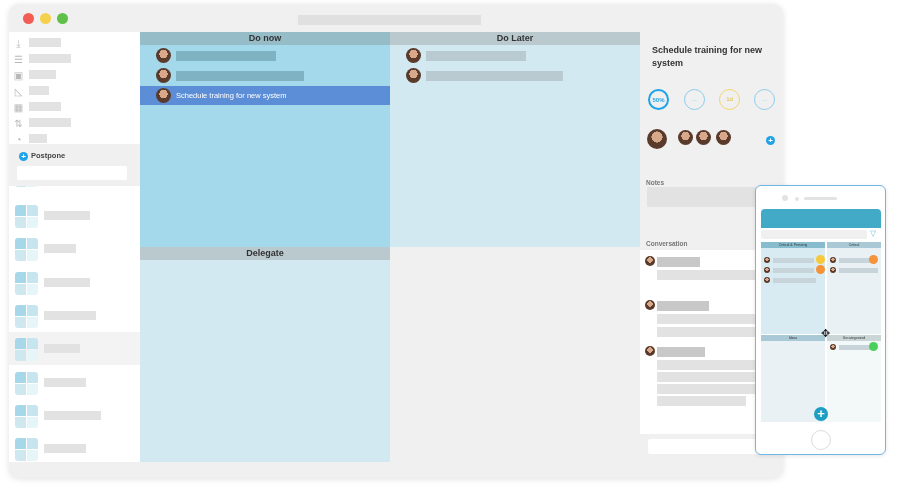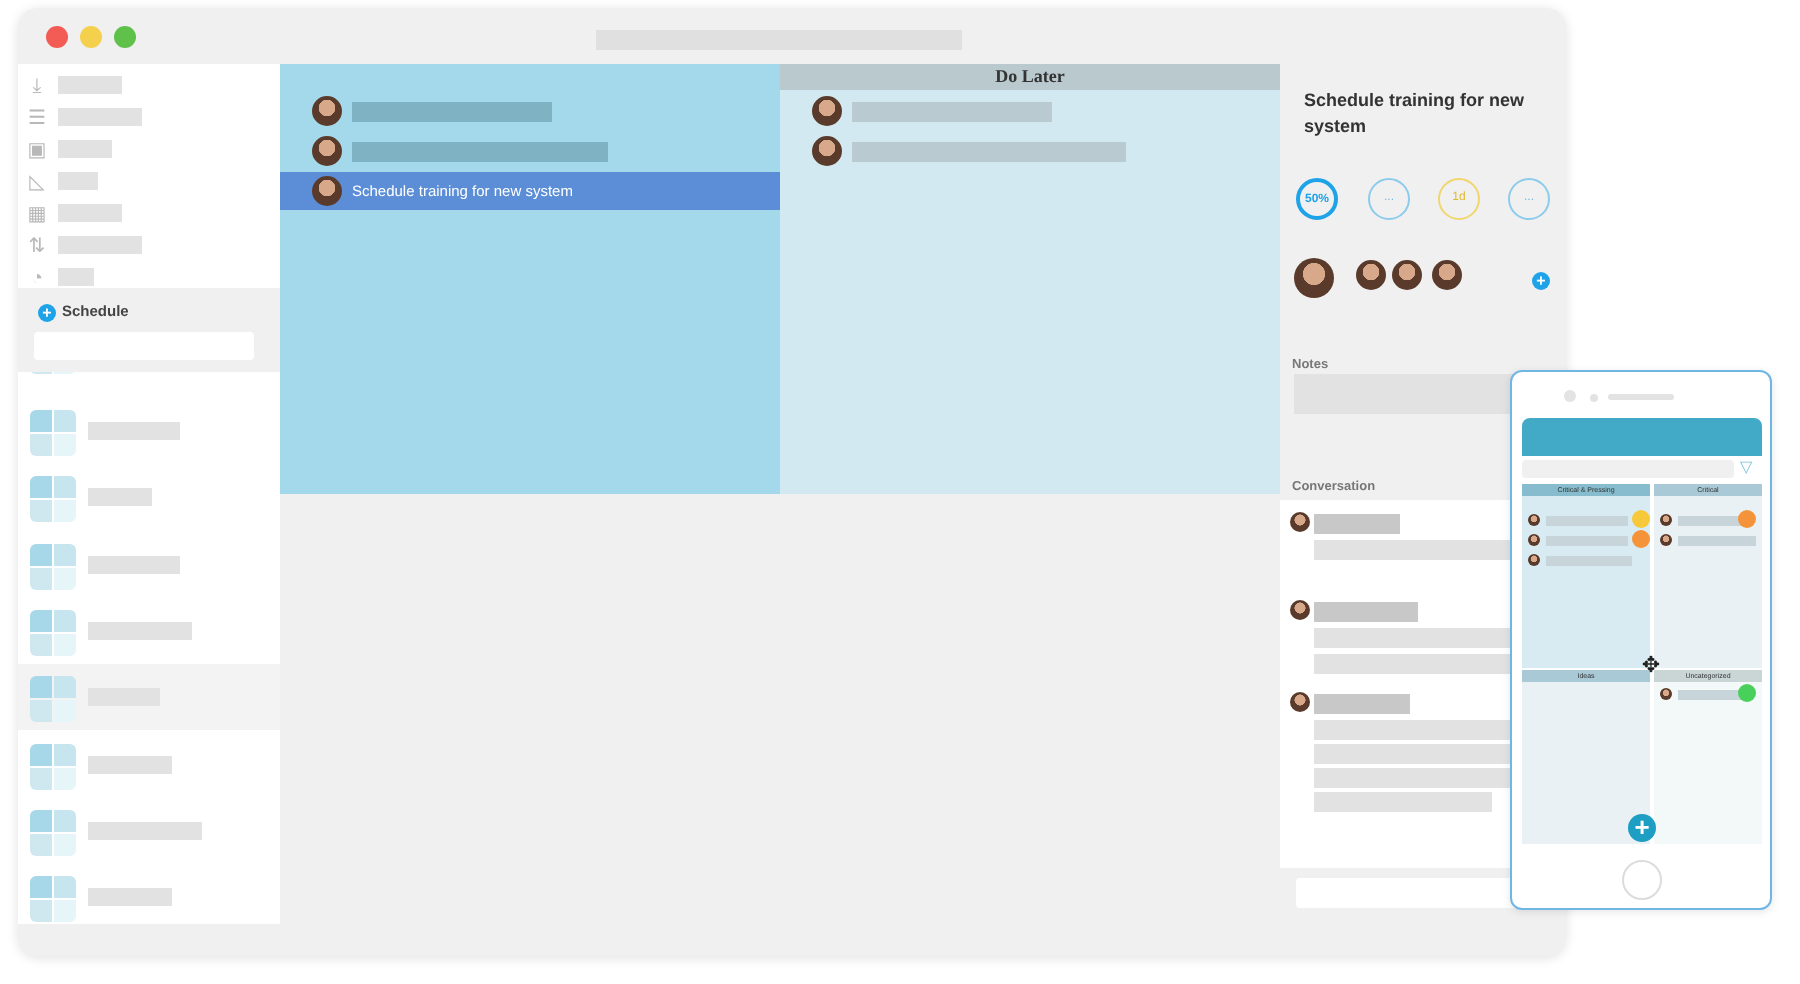--- a/index.html
+++ b/index.html
@@ -85,21 +85,21 @@
 
   <div class="sidebar" id="sidebar">
       <div class="proj-item" style="top: 143px; height: 12px; overflow: hidden;">
         <div class="proj-icon" style="top:-11px">
           <span class="q3"></span>
           <span class="q4"></span>
         </div>
       </div>
     <div class="projects-box">
       <div class="projects-plus">+</div>
-      <div class="projects-label">Schedule</div>
+      <div class="projects-label">Postpone</div>
       <div class="projects-search"></div>
     </div>
   <div class="nav-item" style="top: 4px;">
         <div class="nav-icon">⤓</div>
         <div class="nav-label" style="width: 32px;"></div>
       </div>
       <div class="nav-item" style="top: 20px;">
         <div class="nav-icon">☰</div>
         <div class="nav-label" style="width: 42px;"></div>
       </div>
@@ -192,43 +192,47 @@
           <span class="q2"></span>
           <span class="q3"></span>
           <span class="q4"></span>
         </div>
         <div class="proj-label" style="width: 42px;"></div>
       </div>
     </div>
 
   <div class="matrix" id="matrix">
       <div class="quad" style="left: 0px; top: 0px; background: rgb(163, 217, 235);">
+        <div class="quad-header" style="background: rgb(150, 188, 199);">Do now</div>
         <div class="task" style="top: 14px;">
           <div class="avatar"></div>
           <div class="task-bar" style="width: 100px; background: rgb(127, 179, 196);"></div>
         </div>
         <div class="task" style="top: 34px;">
           <div class="avatar"></div>
           <div class="task-bar" style="width: 128px; background: rgb(127, 179, 196);"></div>
         </div>
         <div class="task selected" style="top: 54px;">
           <div class="avatar"></div>
           <div class="task-text">Schedule training for new system</div>
         </div>
       </div>
       <div class="quad" style="left: 250px; top: 0px; background: rgb(210, 233, 241);">
-        <div class="quad-header" style="background: rgb(185, 201, 206); font-family: Liberation Serif, serif;">Do Later</div>
+        <div class="quad-header" style="background: rgb(185, 201, 206);">Do Later</div>
         <div class="task" style="top: 14px;">
           <div class="avatar"></div>
           <div class="task-bar" style="width: 100px; background: rgb(185, 203, 209);"></div>
         </div>
         <div class="task" style="top: 34px;">
           <div class="avatar"></div>
           <div class="task-bar" style="width: 137px; background: rgb(185, 203, 209);"></div>
         </div>
+      </div>
+      <div class="quad" style="left: 0px; top: 215px; background: rgb(210, 233, 241);">
+        <div class="quad-header" style="background: rgb(185, 201, 206);">Delegate</div>
       </div>
     </div>
 
   <div class="detail">
     <div class="detail-title">Schedule training for new system</div>
 
     <div class="ring progress" style="left:8px;">50%</div>
     <div class="ring" style="left:44px;">...</div>
     <div class="ring time" style="left:79px;">1d</div>
     <div class="ring" style="left:114px;">...</div>

